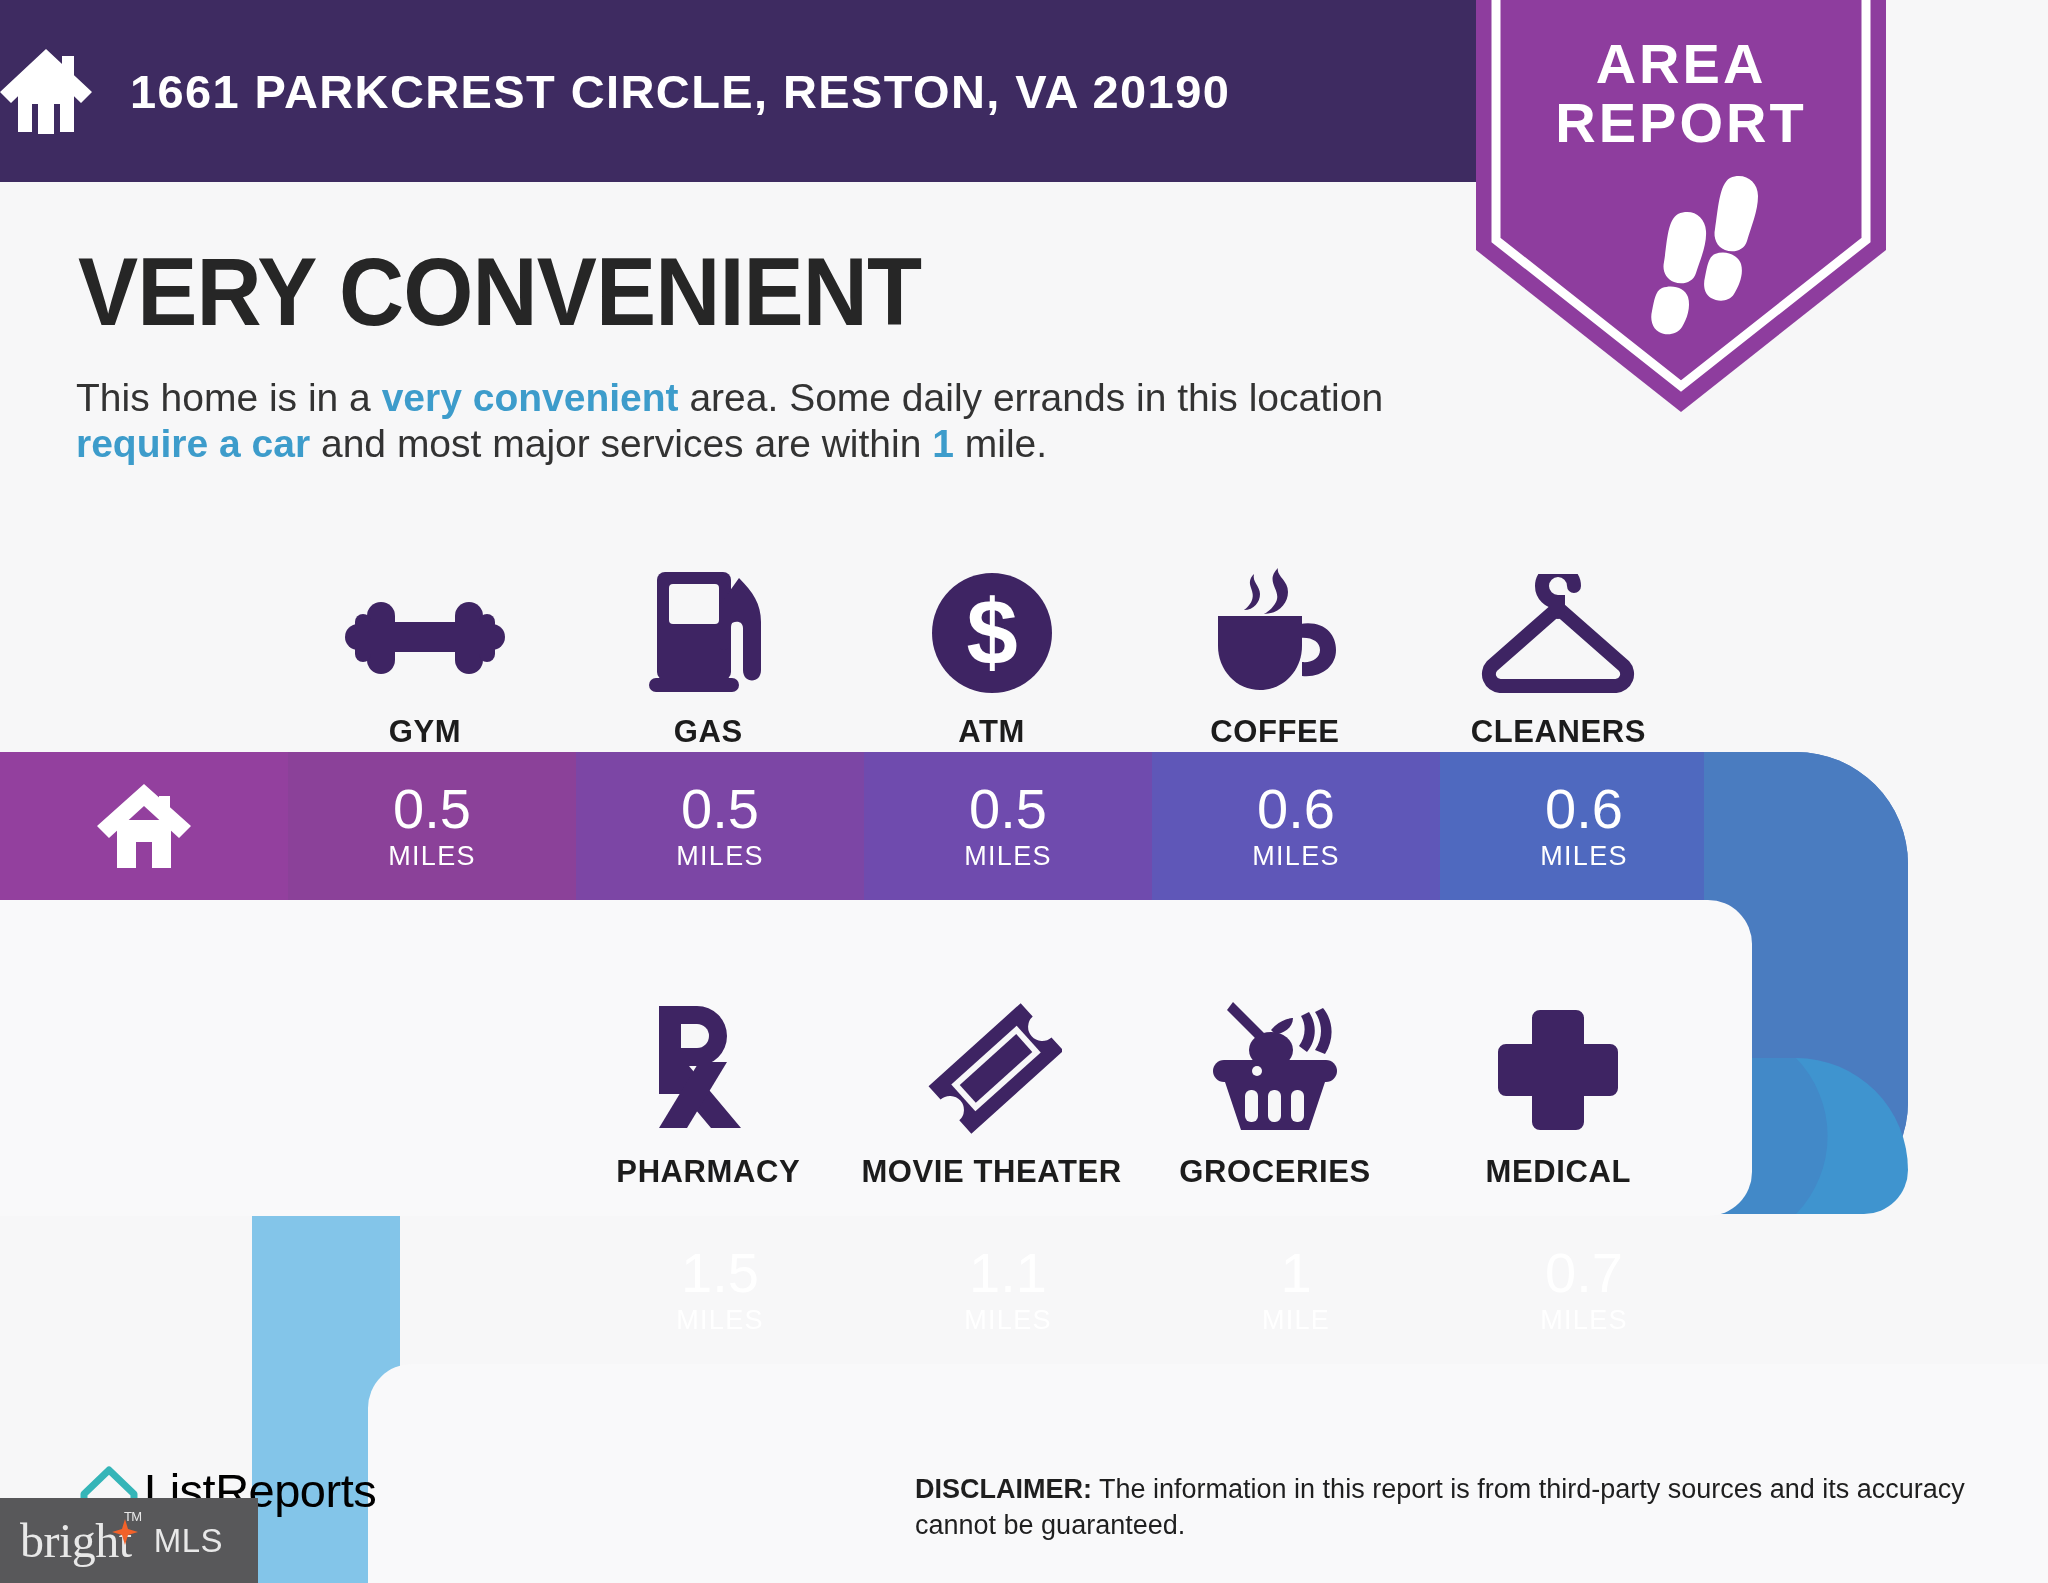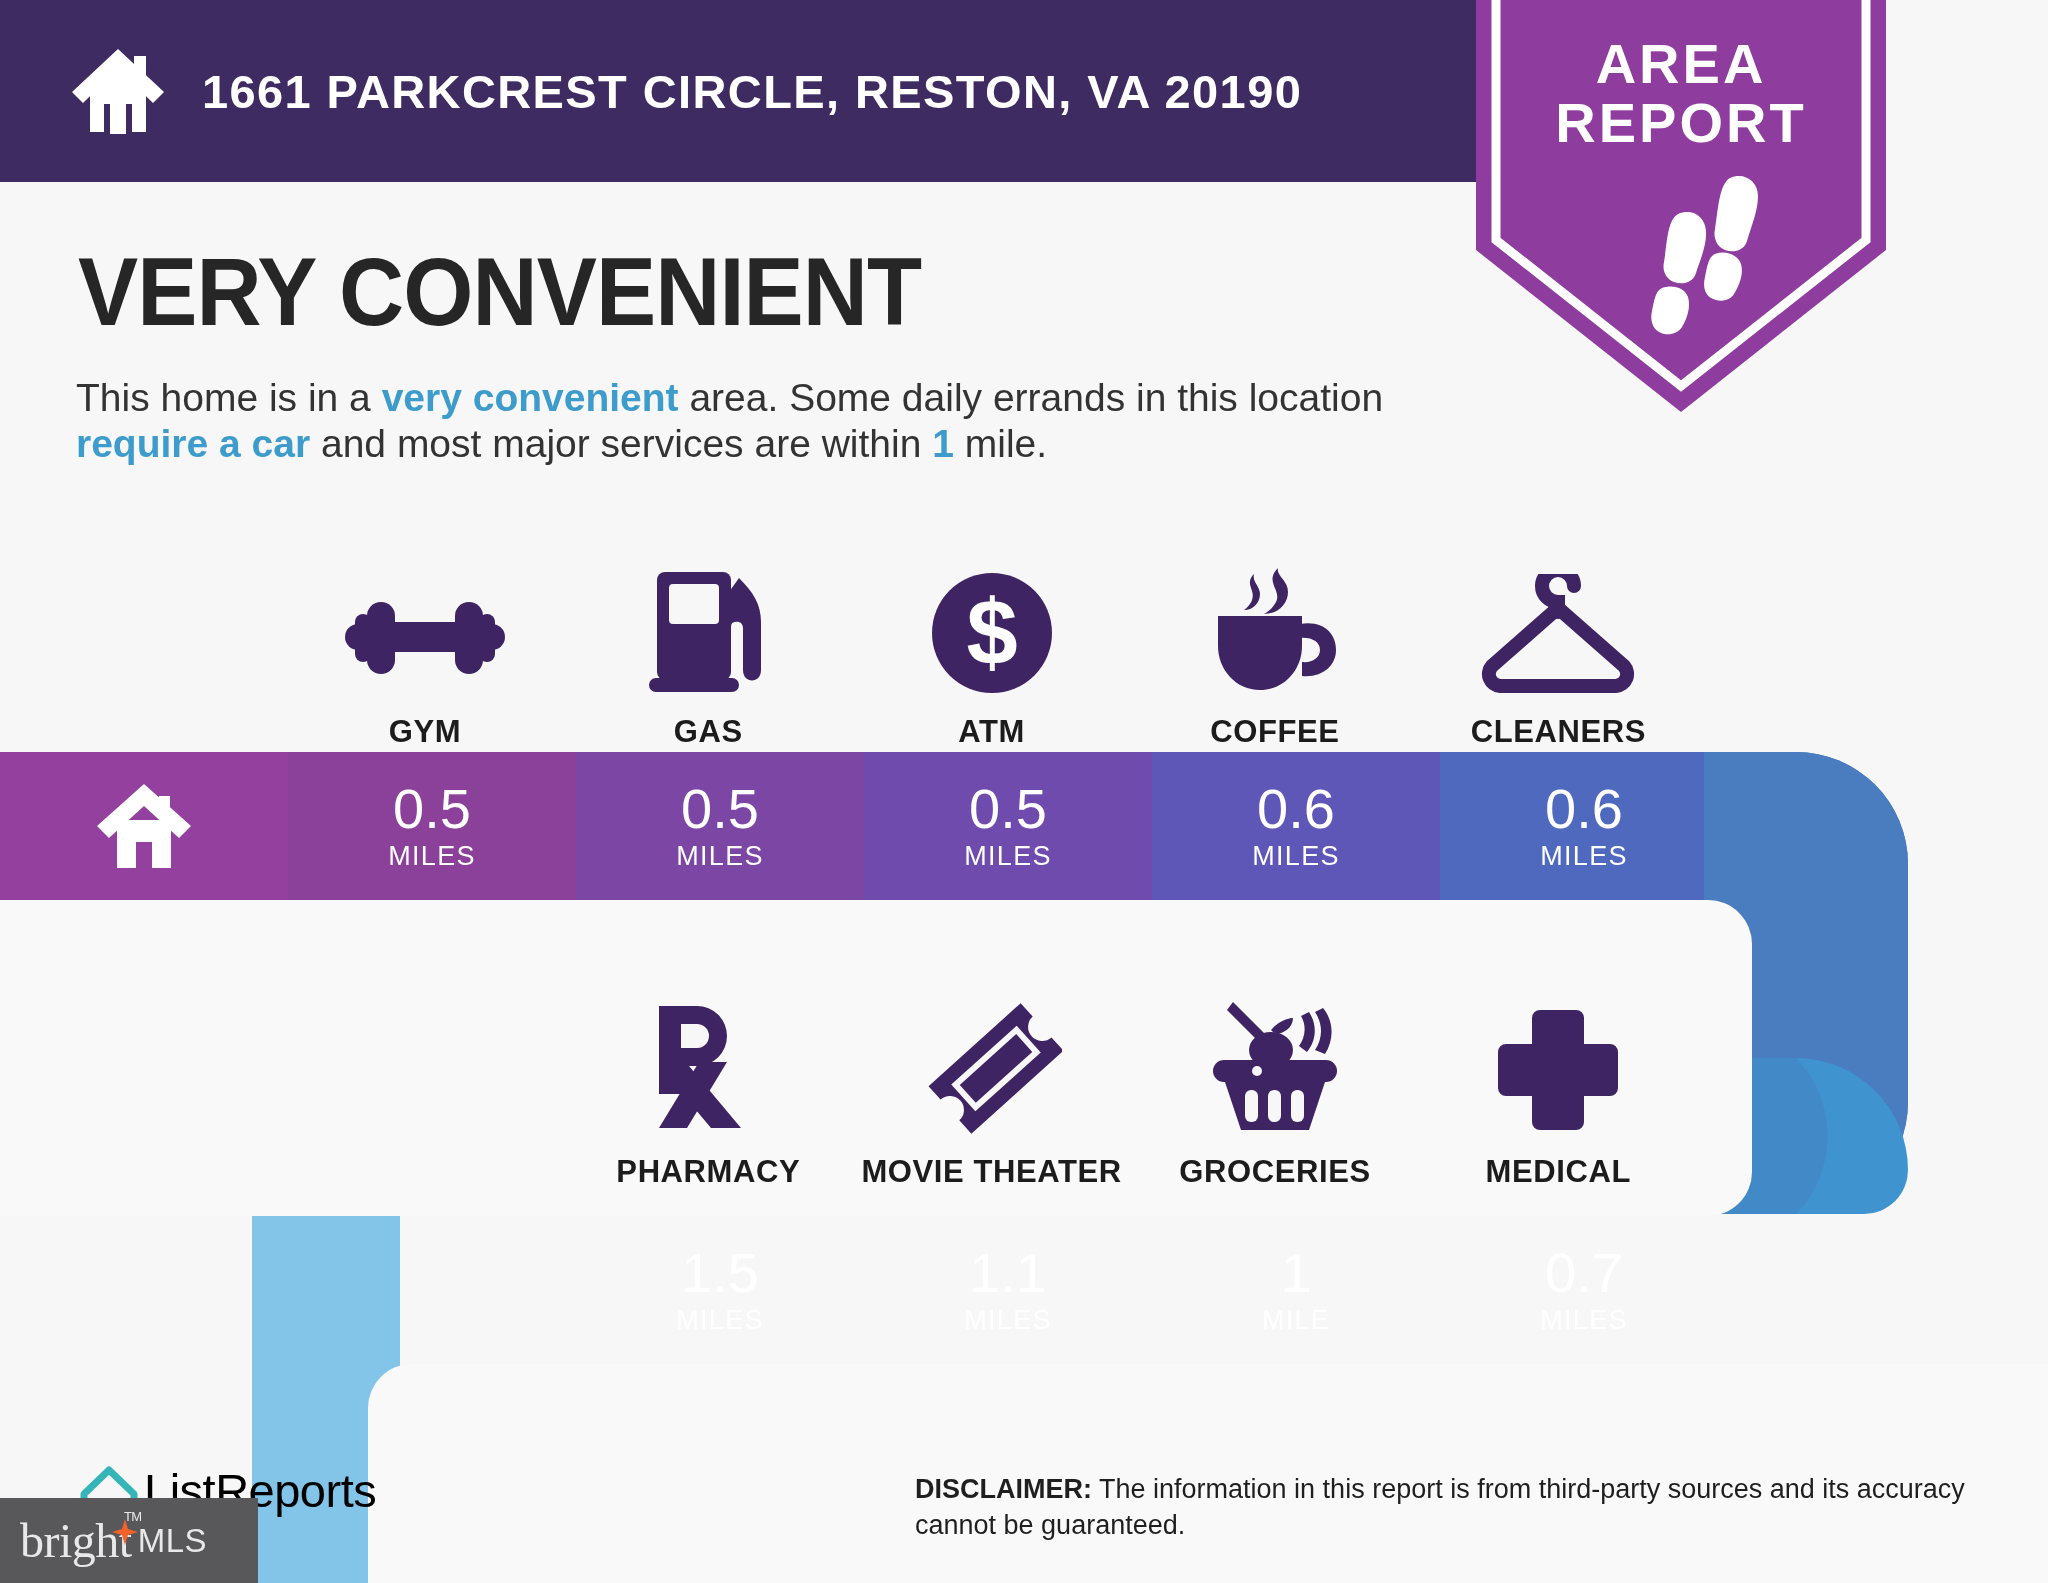--- a/index.html
+++ b/index.html
@@ -10,21 +10,20 @@
     position:relative;
     overflow:hidden;
   }
 
   
   .header {
     position:absolute; left:0; top:0;
     width:1480px; height:182px;
     background:#3e2b61;
     display:flex; align-items:center;
-    padding-left:72px;
     z-index:4;
   }
   .header-house { width:92px; height:86px; flex:none; margin-right:38px; }
   .header-address {
     color:#ffffff;
     font-size:47px;
     font-weight:700;
     letter-spacing:1.4px;
     white-space:nowrap;
     font-family:"Liberation Sans", sans-serif;
@@ -120,21 +119,21 @@
     display:flex; align-items:center; padding-left:20px;
     z-index:7;
   }
   .bm-bright {
     font-family:"Liberation Serif", serif;
     font-size:48px; color:#e8e8e8; font-weight:400;
     position:relative; letter-spacing:-0.5px;
   }
   .bm-star { position:absolute; right:-6px; top:6px; width:26px; height:26px; }
   .bm-tm { position:absolute; right:-10px; top:-4px; font-size:13px; color:#e8e8e8; font-family:"Liberation Sans",sans-serif;}
-  .bm-mls { font-family:"Liberation Sans", sans-serif; font-size:33px; color:#e8e8e8; margin-left:6px; letter-spacing:0.5px; }
+  .bm-mls { font-family:"Liberation Sans", sans-serif; font-size:33px; color:#e8e8e8; margin-left:22px; letter-spacing:0.5px; }
 
   .disclaimer {
     position:absolute; left:915px; top:1472px;
     width:1060px; font-size:27px; line-height:1.32; color:#1f1f1f; z-index:5;
   }
   .disclaimer b { font-weight:700; }
 </style>
 </head>
 <body>
 

